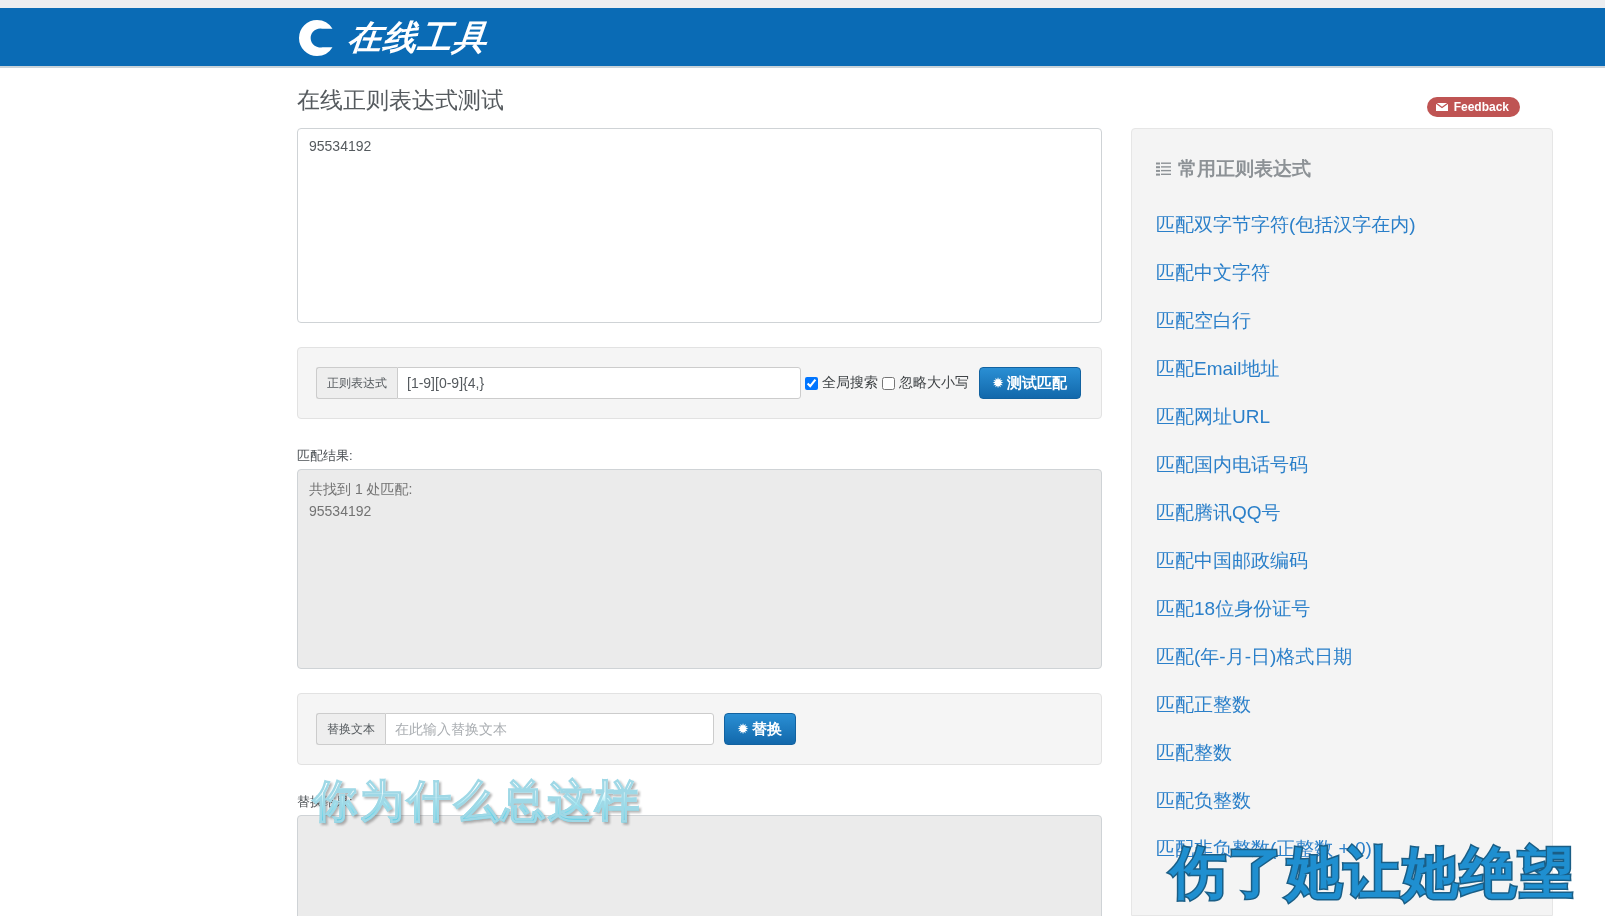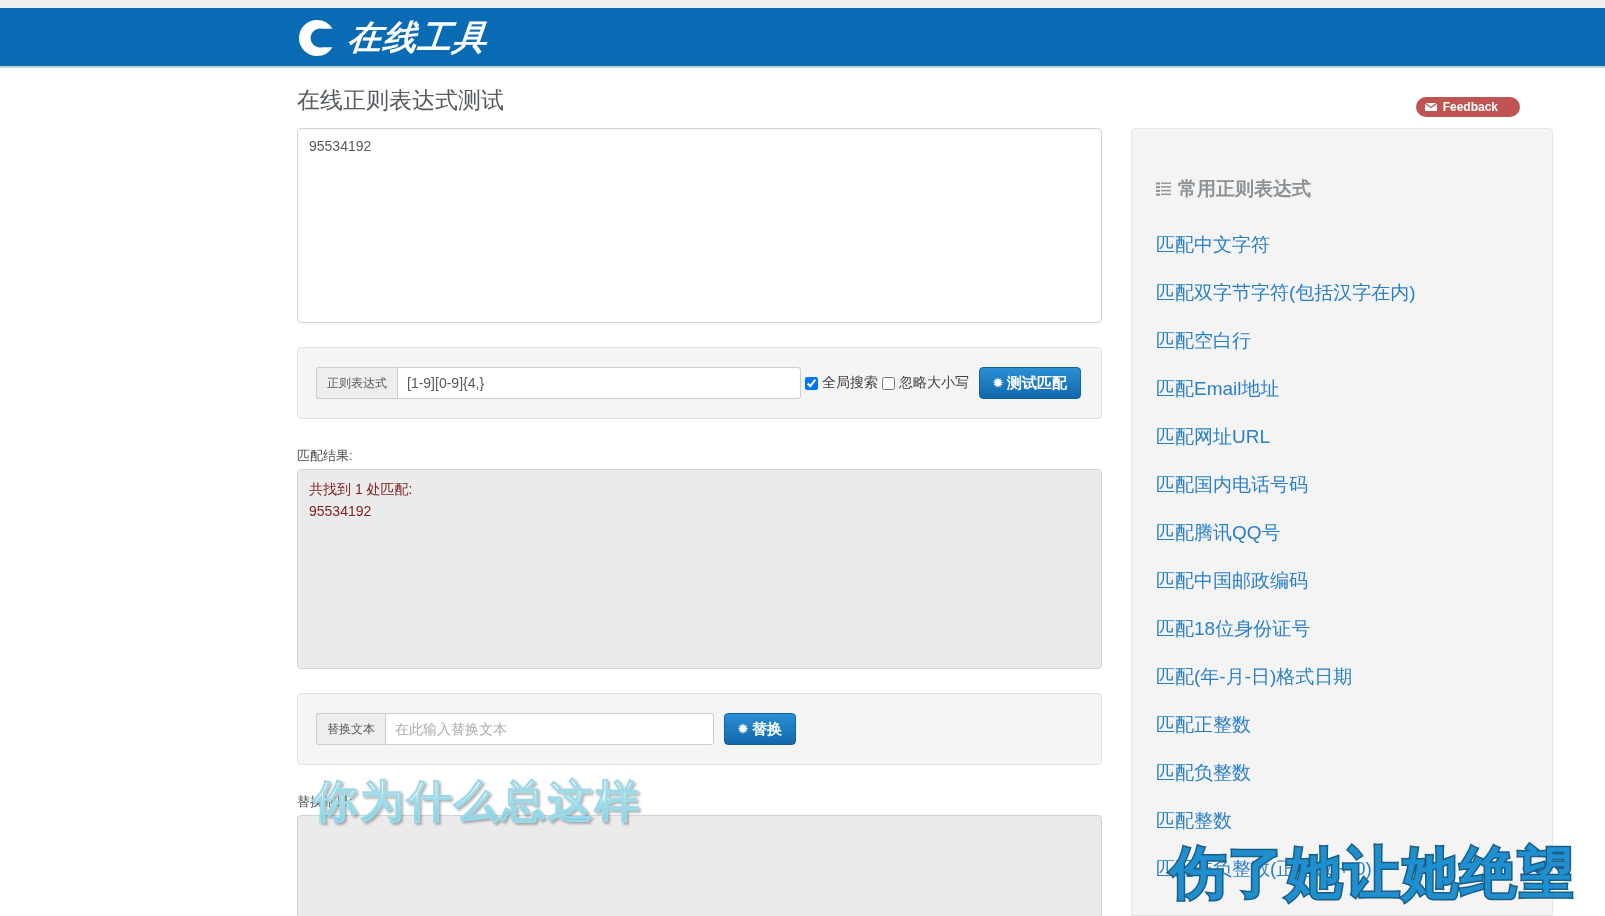--- a/index.html
+++ b/index.html
@@ -72,21 +72,21 @@
   }
 
   
   .feedback {
     position: absolute;
     right: 85px; top: 97px;
     background: #bf5453;
     color: #ffffff;
     border-radius: 11px;
     height: 20px;
-    padding: 0 22px 0 8px;
+    padding: 0 11px 0 8px;
     display: flex;
     align-items: center;
     gap: 5px;
     font-size: 12px;
     font-weight: bold;
     cursor: pointer;
   }
   .feedback .env { display: block; line-height: 0; }
 
   
@@ -198,21 +198,21 @@
     line-height: 18px;
   }
 
   .result-area {
     margin-top: 4px;
     width: 805px;
     height: 200px;
     border: 1px solid #cfd3d6;
     border-radius: 4px;
     background: #ebebeb;
-    color: #7f1d1d;
+    color: #737373;
     font-size: 14px;
     line-height: 22px;
     font-family: "Liberation Sans", sans-serif;
     padding: 8px 11px;
     resize: none;
     outline: none;
     display: block;
   }
   .replace-result-area { height: 120px; }
 
@@ -230,21 +230,20 @@
   .sidebar-title {
     display: flex;
     align-items: center;
     gap: 7px;
     padding: 0 24px;
     font-size: 19px;
     font-weight: bold;
     color: #8d9296;
     margin-bottom: 20px;
     line-height: 24px;
-    margin-top: 20px;
   }
   .sidebar-title .list-icon { display: block; line-height: 0; }
   .sidebar-list { list-style: none; margin: 0; padding: 0; }
   .sidebar-list li { padding: 0 24px; }
   .sidebar-list a {
     display: block;
     color: #2a7fc9;
     font-size: 19px;
     line-height: 22px;
     padding: 13px 0;
@@ -366,26 +365,26 @@
           <rect x="0" y="7.9" width="4" height="2" fill="#8d9296"></rect>
           <rect x="5" y="7.9" width="10" height="1.4" fill="#8d9296"></rect>
           <rect x="0" y="11.6" width="4" height="2" fill="#8d9296"></rect>
           <rect x="5" y="11.6" width="10" height="1.4" fill="#8d9296"></rect>
         </svg>
       </span>
       <span>常用正则表达式</span>
     </div>
     <ul class="sidebar-list">
       <li>
+          <a>匹配双字节字符(包括汉字在内)</a>
+        </li>
+      <li>
           <a>匹配中文字符</a>
         </li>
       <li>
-          <a>匹配双字节字符(包括汉字在内)</a>
-        </li>
-      <li>
           <a>匹配空白行</a>
         </li>
       <li>
           <a>匹配Email地址</a>
         </li>
       <li>
           <a>匹配网址URL</a>
         </li>
       <li>
           <a>匹配国内电话号码</a>
@@ -399,24 +398,24 @@
       <li>
           <a>匹配18位身份证号</a>
         </li>
       <li>
           <a>匹配(年-月-日)格式日期</a>
         </li>
       <li>
           <a>匹配正整数</a>
         </li>
       <li>
+          <a>匹配整数</a>
+        </li>
+      <li>
           <a>匹配负整数</a>
-        </li>
-      <li>
-          <a>匹配整数</a>
         </li>
       <li>
           <a>匹配非负整数(正整数 + 0)</a>
         </li>
     </ul>
   </div>
 
   <div class="wm wm-1">你为什么总这样</div>
   <div class="wm wm-2">伤了她让她绝望</div>
 

